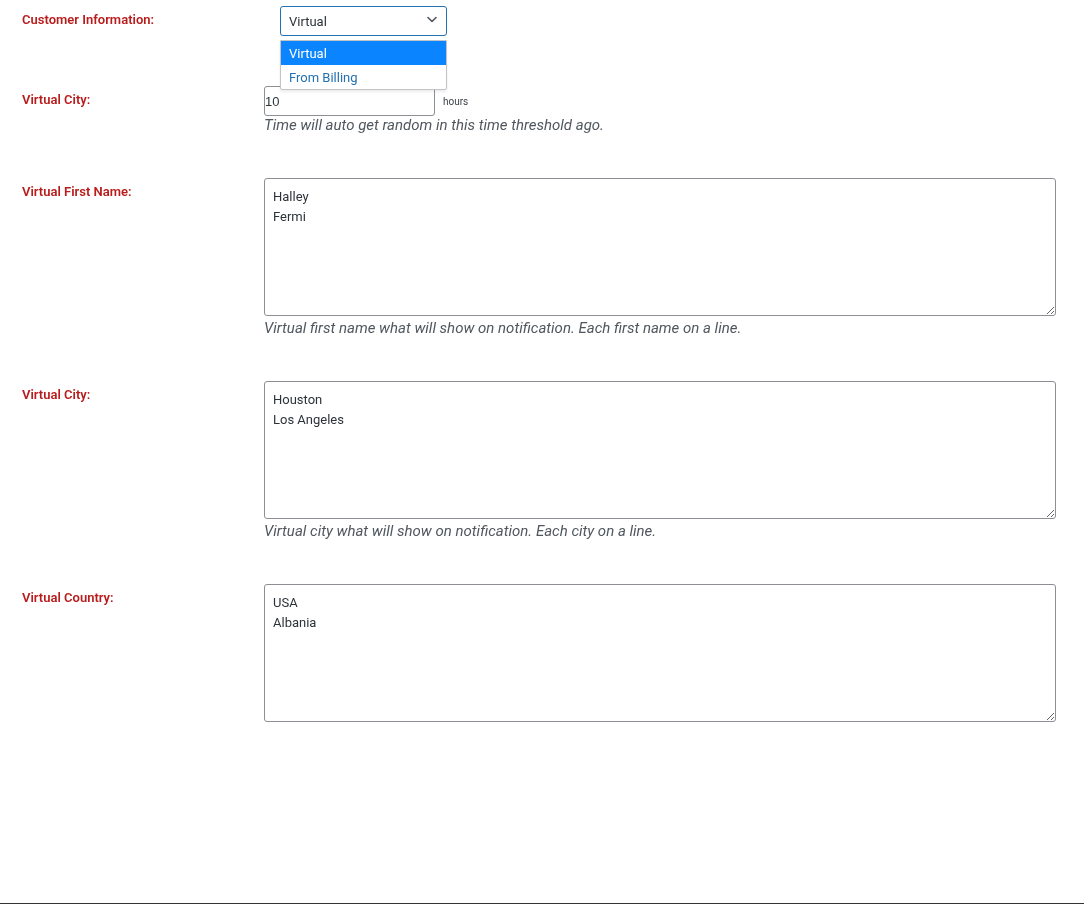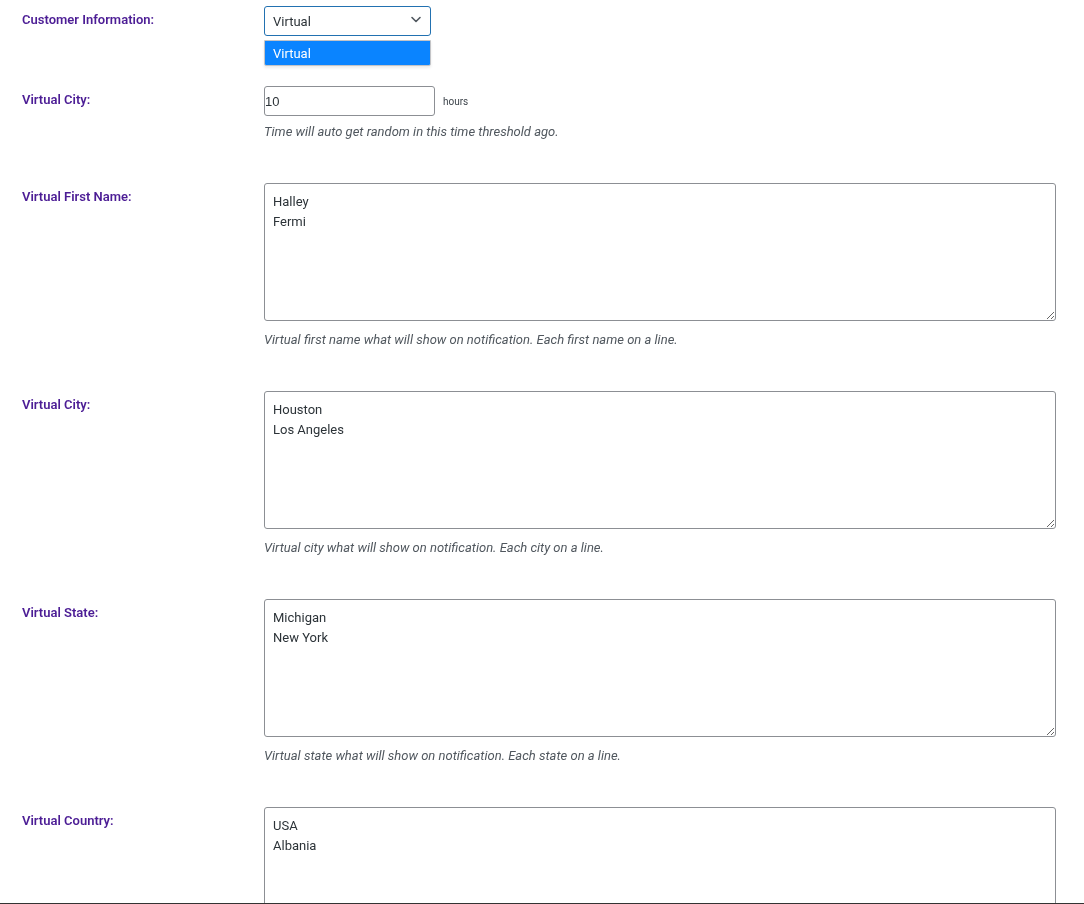--- a/index.html
+++ b/index.html
@@ -22,30 +22,31 @@
     display: flex;
     align-items: flex-start;
     margin-bottom: 48px;
   }
   .form-row.tight { margin-bottom: 44px; }
   .label-col {
     width: 242px;
     flex: 0 0 242px;
     padding-top: 6px;
     font-weight: 600;
-    color: #4c1d95;
+    color: #b91c1c;
     font-size: 13px;
   }
   .field-col {
     flex: 1;
     min-width: 0;
   }
   .select-wrap {
     position: relative;
     width: 193px;
+    margin-left: 16px;
   }
   .custom-select {
     width: 167px;
     height: 30px;
     border: 1px solid #2271b1;
     border-radius: 3px;
     background: #fff;
     padding: 0 28px 0 8px;
     font-size: 13px;
     color: #2c3338;
@@ -92,23 +93,23 @@
     height: 30px;
     border: 1px solid #8c8f94;
     border-radius: 3px;
     padding: 0 0;
     font-size: 13px;
     color: #2c3338;
     background: #fff;
   }
   .after-text { font-size: 10px; color: #3c434a; }
   .help-text {
-    margin-top: 8px;
+    margin-top: 0;
     font-style: italic;
-    font-size: 13px;
+    font-size: 15px;
     color: #50575e;
   }
   textarea.big {
     width: 792px;
     max-width: 100%;
     height: 138px;
     border: 1px solid #8c8f94;
     border-radius: 3px;
     padding: 8px 8px;
     font-family: inherit;
@@ -130,20 +131,21 @@
         <div class="custom-select">
           <span>Virtual</span>
           <span class="chev">
             <svg width="12" height="12" viewBox="0 0 12 12">
                 <path d="M2 4 L6 8 L10 4" fill="none" stroke="#50575e" stroke-width="1.6" stroke-linecap="round" stroke-linejoin="round"></path>
               </svg>
           </span>
         </div>
         <div class="dropdown-list">
           <div class="dropdown-option selected">Virtual</div>
+          <div class="dropdown-option">From Billing</div>
         </div>
       </div>
     </div>
   </div>
 
   <div class="form-row tight">
     <div class="label-col">Virtual City:</div>
     <div class="field-col">
       <div class="time-row">
         <input type="text" class="num-input" value="10" style="">
@@ -164,28 +166,20 @@
 
   <div class="form-row tight">
     <div class="label-col">Virtual City:</div>
     <div class="field-col">
       <textarea class="big" style="">Houston
 Los Angeles</textarea>
       <div class="help-text">Virtual city what will show on notification. Each city on a line.</div>
     </div>
   </div>
 
-  <div class="form-row tight">
-    <div class="label-col">Virtual State:</div>
-    <div class="field-col">
-      <textarea class="big" style="">Michigan
-New York</textarea>
-      <div class="help-text">Virtual state what will show on notification. Each state on a line.</div>
-    </div>
-  </div>
 
   <div class="form-row" style="margin-bottom:0;">
     <div class="label-col">Virtual Country:</div>
     <div class="field-col">
       <textarea class="big" style="">USA
 Albania</textarea>
     </div>
   </div>
 
 </div>

